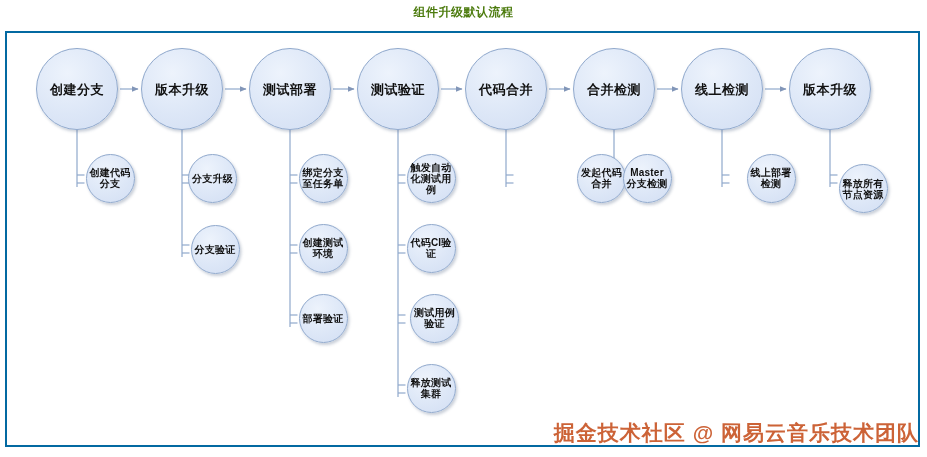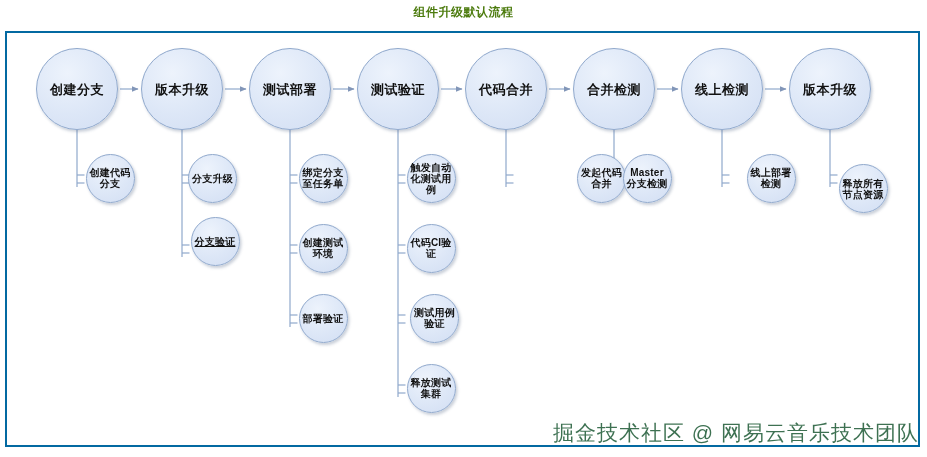--- a/index.html
+++ b/index.html
@@ -82,22 +82,22 @@
   }
   .node-sub .label {
     padding: 0 2px;
     word-break: break-all;
   }
   #watermark {
     position: absolute;
     right: 8px;
     bottom: 10px;
     font-size: 21px;
-    font-weight: normal;
-    color: #14532d;
+    font-weight: bold;
+    color: #c2410c;
     opacity: 0.82;
     letter-spacing: 1px;
     white-space: nowrap;
     text-shadow: 0 1px 0 rgba(255,255,255,0.7);
     pointer-events: none;
   }
 </style>
 </head>
 <body>
 
@@ -166,21 +166,21 @@
         </div>
         <div class="node node-sub" style="left: 78.5px; top: 120.5px;">
           <span class="label">创建代码分支</span>
         </div>
         <div class="node node-main" style="left: 134px; top: 15px;">
           <span class="label">版本升级</span>
         </div>
         <div class="node node-sub" style="left: 181px; top: 120.5px; text-align: center;">
           <span class="label">分支升级</span>
         </div>
-        <div class="node node-sub" style="left: 183.5px; top: 184px; text-decoration: underline;">
+        <div class="node node-sub" style="left: 183.5px; top: 192px;">
           <span class="label">分支验证</span>
         </div>
         <div class="node node-main" style="left: 242px; top: 15px;">
           <span class="label">测试部署</span>
         </div>
         <div class="node node-sub" style="left: 291.5px; top: 120.5px;">
           <span class="label">绑定分支至任务单</span>
         </div>
         <div class="node node-sub" style="left: 291.5px; top: 190.5px;">
           <span class="label">创建测试环境</span>

